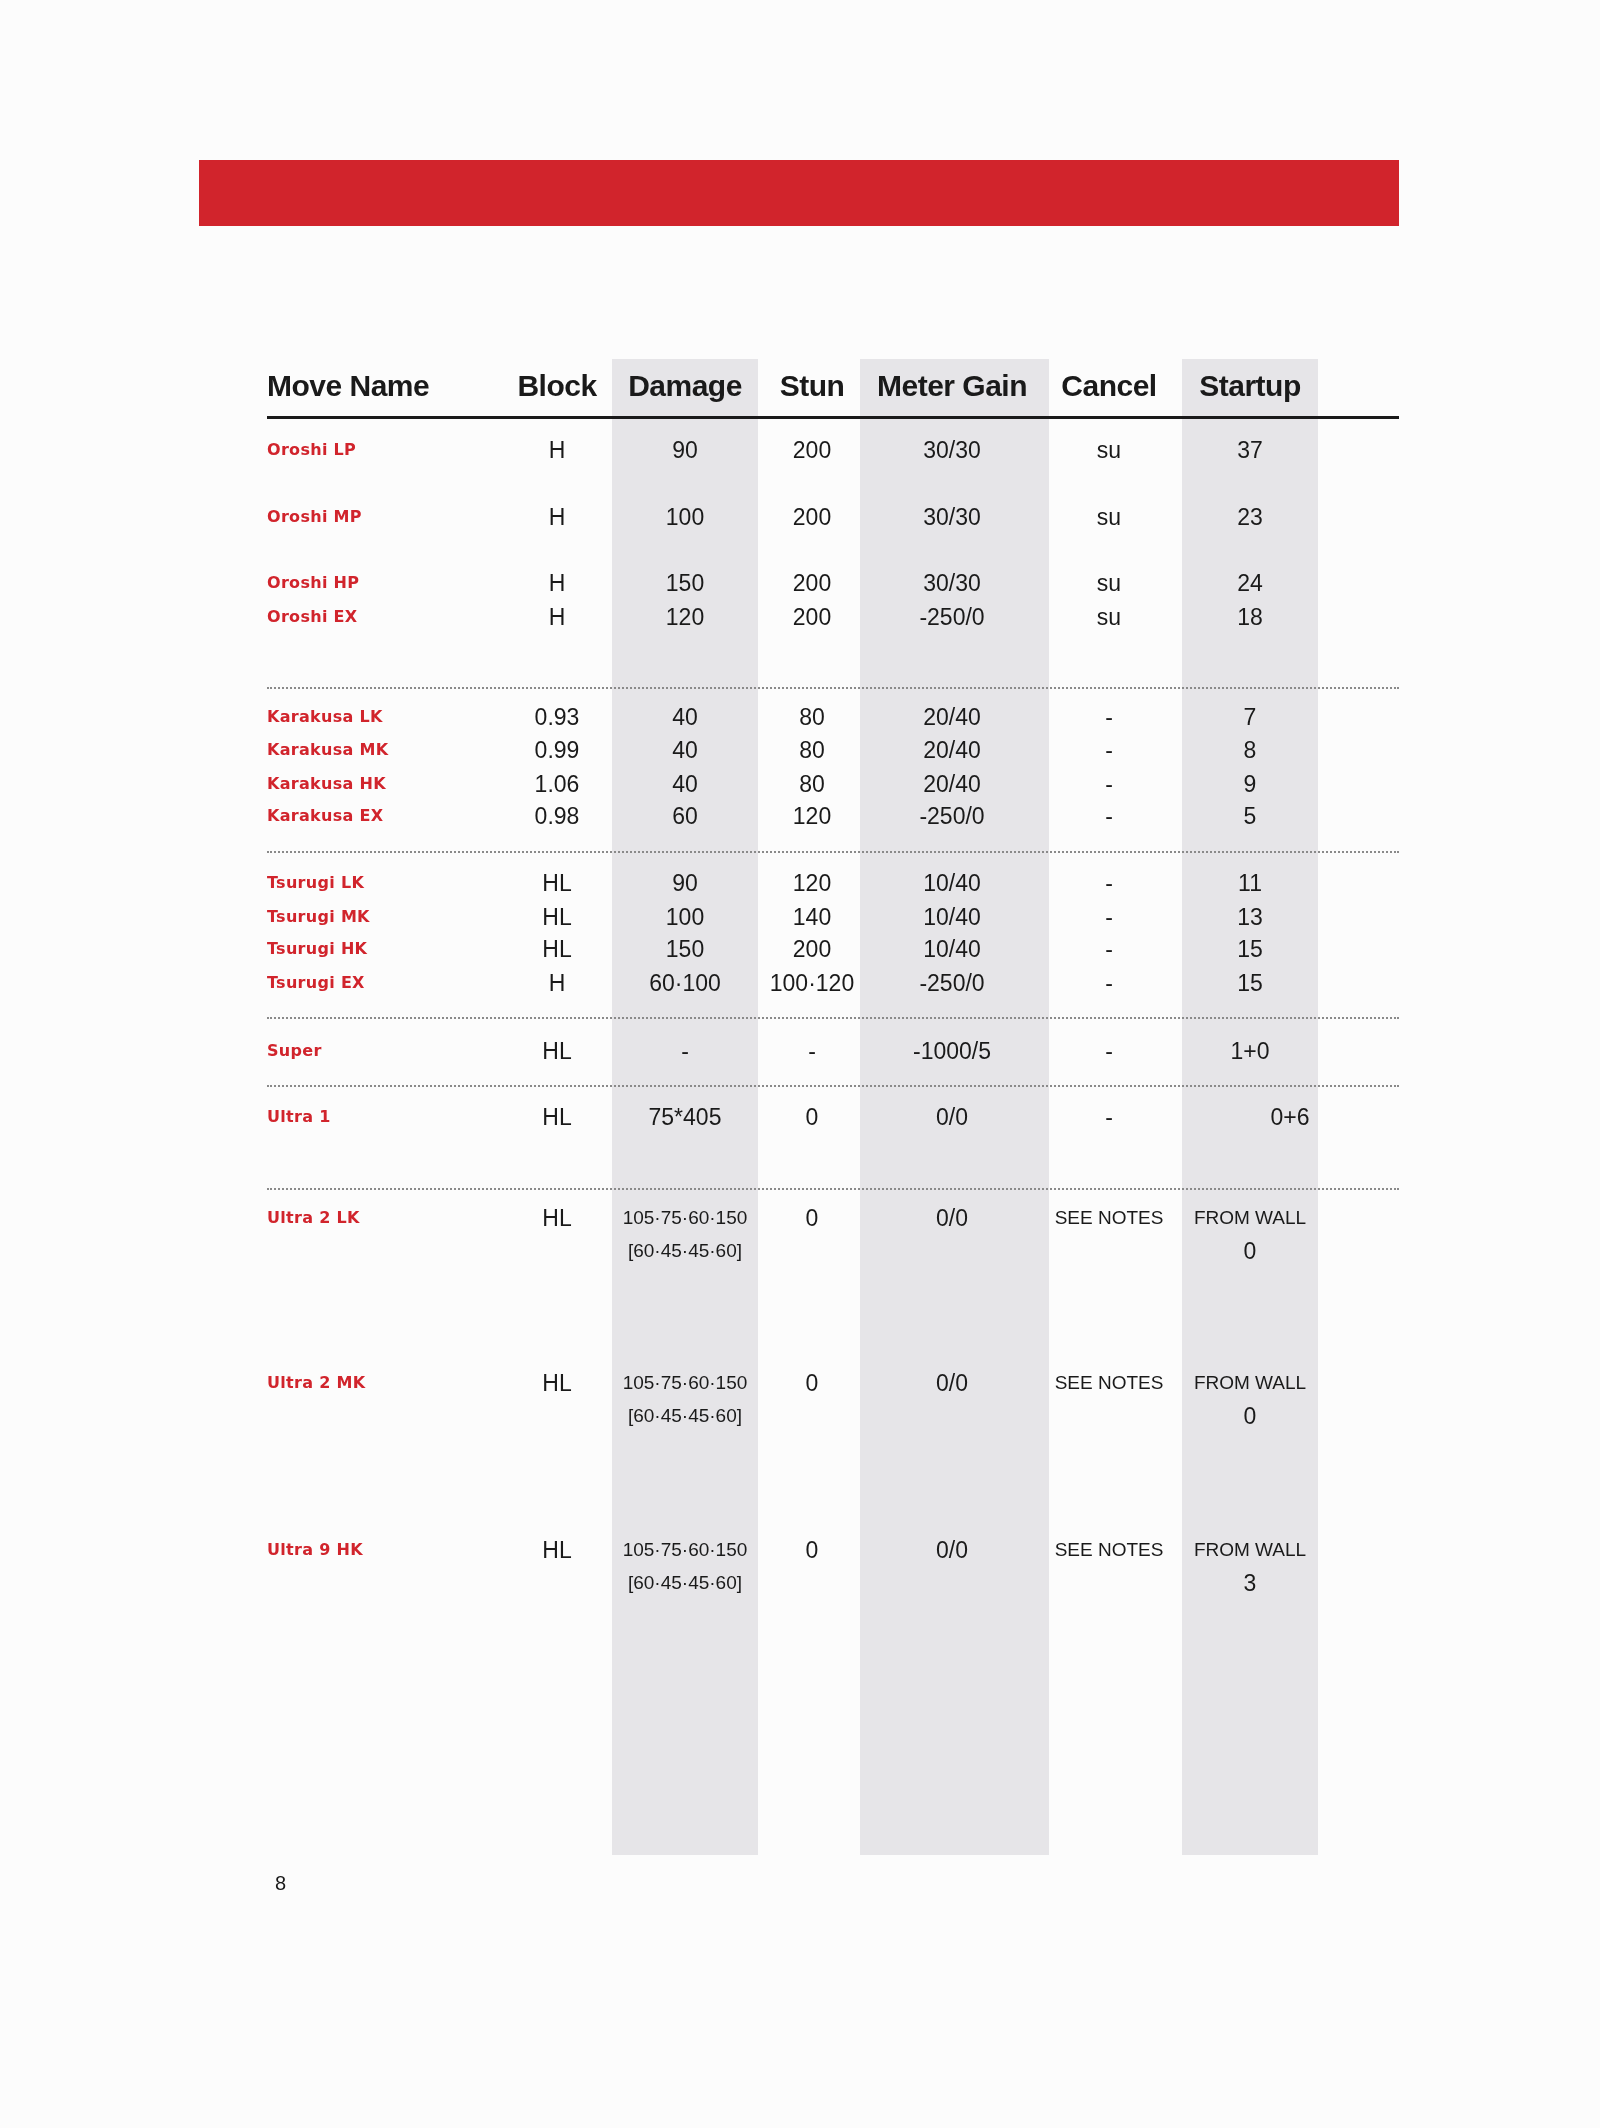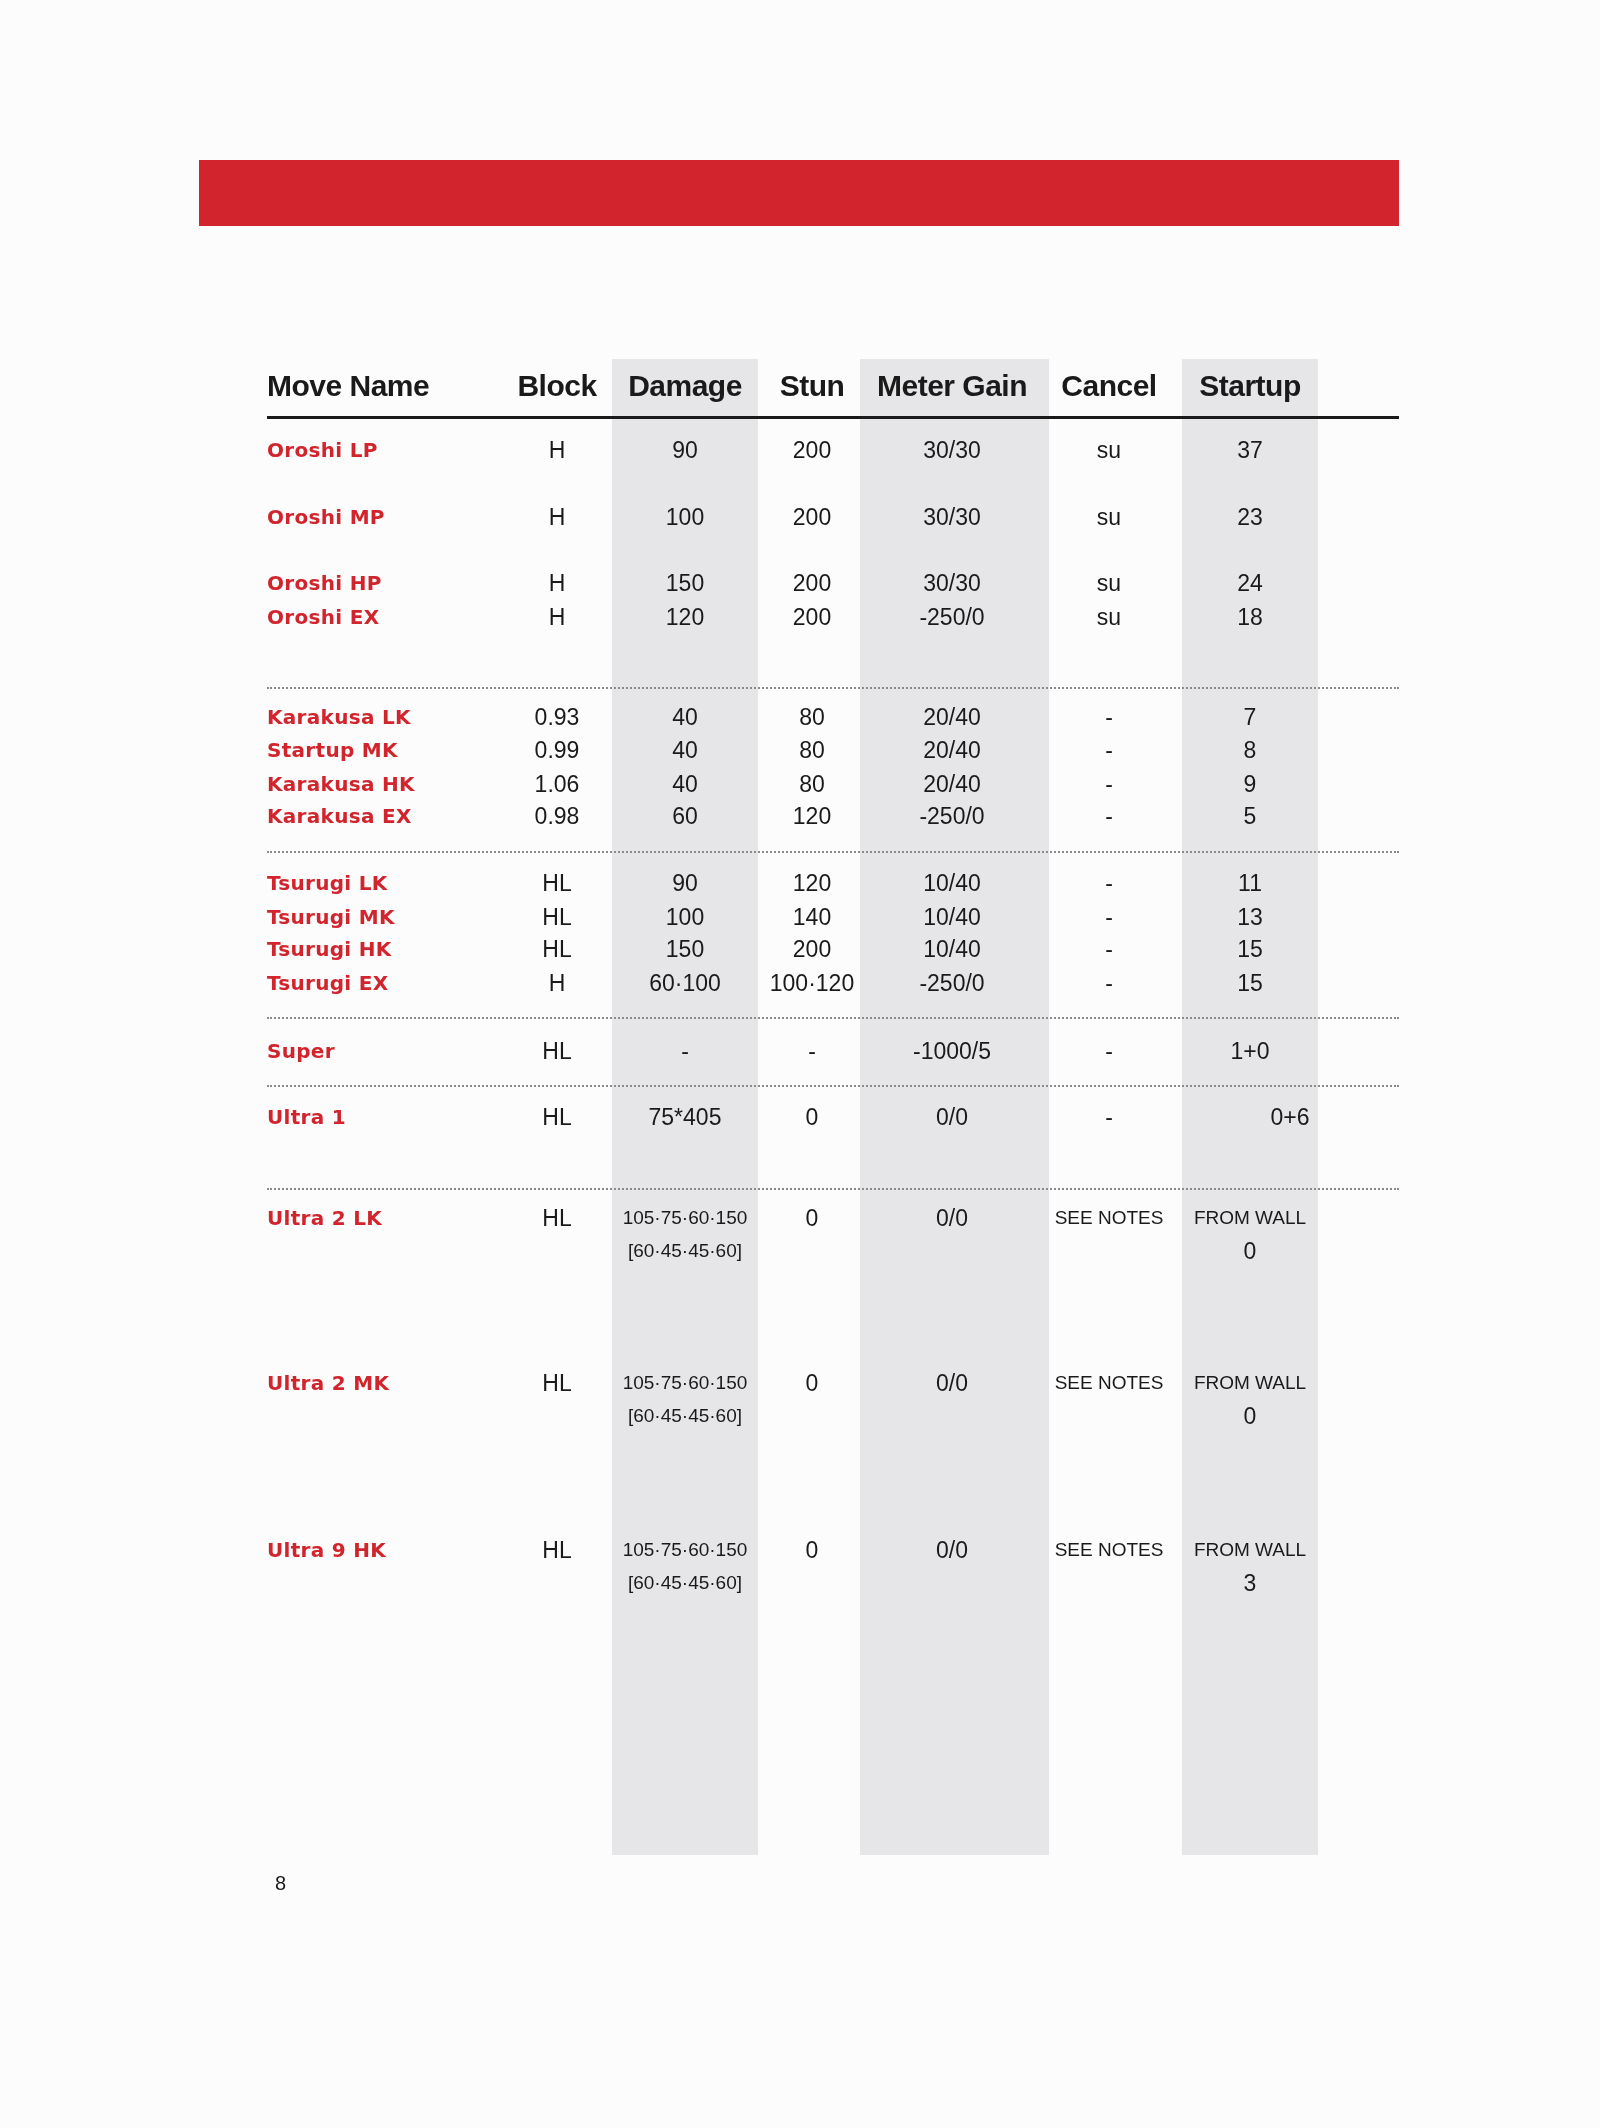--- a/index.html
+++ b/index.html
@@ -4,21 +4,21 @@
 <style>
   html, body { margin:0; padding:0; }
   body { width:1600px; height:2128px; background:#fcfcfc; position:relative; overflow:hidden; font-family:"Liberation Sans", sans-serif; color:#1a1a1a; }
   .redbar { position:absolute; left:199px; top:160px; width:1200px; height:66px; background:#d1242c; }
   .shade { position:absolute; top:359px; height:1496px; background:#e6e5e8; }
   .hdr { position:absolute; top:362px; height:48px; font-size:30px; font-weight:bold; line-height:48px; letter-spacing:-0.5px; }
   .hline { position:absolute; left:267px; width:1132px; top:416px; height:3px; background:#1a1a1a; }
   .dline { position:absolute; left:267px; width:1132px; height:0; border-top:2px dotted #8a8a8a; }
   .cell { position:absolute; font-size:23px; line-height:30px; transform:translateY(-15px); white-space:nowrap; }
   .c { transform:translate(-50%,-15px); text-align:center; }
-  .name { left:267px; color:#d1242c; font-family:"DejaVu Sans", sans-serif; font-weight:bold; font-size:20px; letter-spacing:0.3px; }
+  .name { left:267px; color:#d1242c; font-family:"DejaVu Sans", sans-serif; font-weight:bold; font-size:16px; letter-spacing:0.3px; }
   .small { font-size:19px; }
   .pagenum { position:absolute; left:275px; top:1872px; font-size:20px; }
 </style>
 </head>
 <body>
 
 <div class="redbar"></div>
 
 <div class="shade" style="left:612px;width:146px;"></div>
 <div class="shade" style="left:860px;width:189px;"></div>
@@ -81,21 +81,21 @@
     <div>
       <div class="cell name" style="top: 717px;">Karakusa LK</div>
       <div class="cell c" style="left: 557px; top: 717px;">0.93</div>
       <div class="cell c" style="left: 685px; top: 717px;">40</div>
       <div class="cell c" style="left: 812px; top: 717px;">80</div>
       <div class="cell c" style="left: 952px; top: 717px;">20/40</div>
       <div class="cell c" style="left: 1109px; top: 717px;">-</div>
       <div class="cell c" style="left: 1250px; top: 717px;">7</div>
     </div>
     <div>
-      <div class="cell name" style="top: 750px;">Startup MK</div>
+      <div class="cell name" style="top: 750px;">Karakusa MK</div>
       <div class="cell c" style="left: 557px; top: 750px;">0.99</div>
       <div class="cell c" style="left: 685px; top: 750px;">40</div>
       <div class="cell c" style="left: 812px; top: 750px;">80</div>
       <div class="cell c" style="left: 952px; top: 750px;">20/40</div>
       <div class="cell c" style="left: 1109px; top: 750px;">-</div>
       <div class="cell c" style="left: 1250px; top: 750px;">8</div>
     </div>
     <div>
       <div class="cell name" style="top: 784px;">Karakusa HK</div>
       <div class="cell c" style="left: 557px; top: 784px;">1.06</div>

